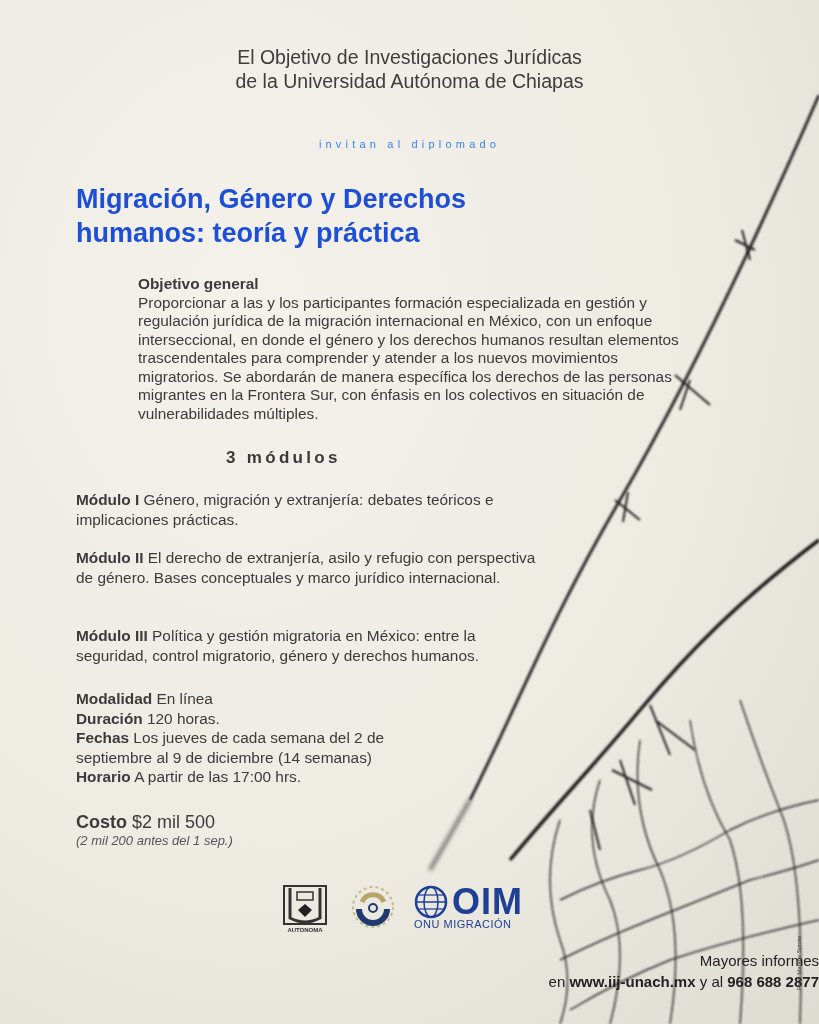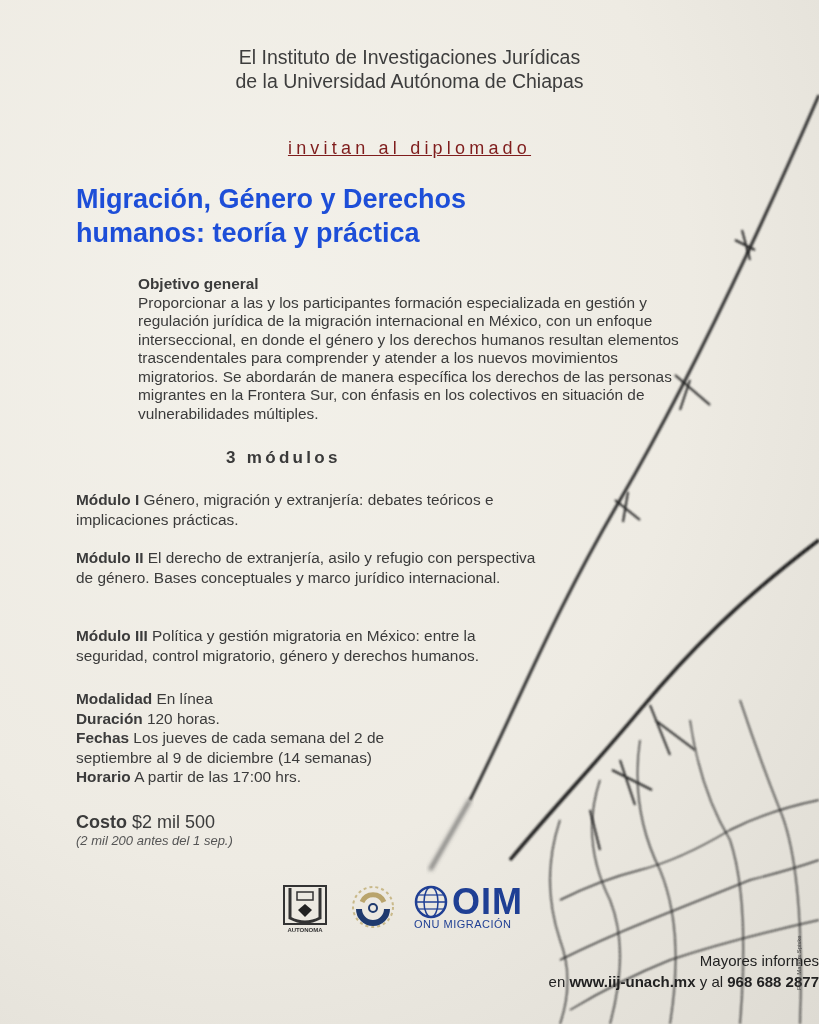--- a/index.html
+++ b/index.html
@@ -3,21 +3,21 @@
 <meta charset="utf-8">
 <style>
   html, body { margin:0; padding:0; }
   body {
     width:819px; height:1024px; position:relative; overflow:hidden;
     background: radial-gradient(ellipse at 30% 30%, #f3f1ea 0%, #eeebe3 55%, #dedbd3 100%);
     font-family: "Liberation Sans", sans-serif; color:#3b3b3b;
   }
   .photo { position:absolute; left:0; top:0; width:819px; height:1024px; pointer-events:none; }
   .header { position:absolute; left:0; width:819px; top:45px; text-align:center; font-size:19.5px; line-height:24px; color:#3d3d3d; }
-  .invite { position:absolute; left:0; width:819px; top:138px; text-align:center; font-size:18px; letter-spacing:4.2px; color:#7f1d1d;text-decoration:underline; }
+  .invite { position:absolute; left:0; width:819px; top:138px; text-align:center; font-size:11px; letter-spacing:4.2px; color:#3b82f6; }
   .title { position:absolute; left:76px; top:182px; font-size:27px; line-height:34px; font-weight:bold; color:#1d4ed8; margin:0; }
   .objective { position:absolute; left:114px; top:275px; width:560px; font-size:15.4px; line-height:18.5px; color:#3b3b3b;margin-left:24px; }
   .objective .h { font-weight:bold; }
   .modules-head { position:absolute; left:226px; top:448px; font-size:17px; font-weight:bold; letter-spacing:3.3px; color:#3a3a3a; }
   .module { position:absolute; left:76px; width:470px; font-size:15.4px; line-height:20px; }
   .b { font-weight:bold; }
   .info { position:absolute; left:76px; top:689px; font-size:15.4px; line-height:19.5px; }
   .cost { position:absolute; left:76px; top:812px; font-size:18px; }
   .cost-note { position:absolute; left:76px; top:833px; font-size:13px; color:#555;font-style:italic; }
   .logos { position:absolute; top:884px; left:278px; height:50px; display:flex; align-items:flex-start; gap:18px; }
@@ -62,21 +62,21 @@
     <path d="M640 740 q-10 70 20 130 q25 60 10 154"></path>
     <path d="M690 720 q10 70 40 120 q20 60 10 184"></path>
     <path d="M740 700 q20 60 40 110 q25 60 20 214"></path>
     <path d="M560 900 q40 -20 80 -30 q40 -10 90 -40 q40 -20 89 -30"></path>
     <path d="M560 960 q40 -20 90 -40 q50 -20 100 -40 q40 -10 69 -20"></path>
     <path d="M570 1010 q50 -30 100 -50 q60 -20 149 -40"></path>
   </g>
 </svg>
 
 <div class="header">
-  <div>El Instituto de Investigaciones Jurídicas</div>
+  <div>El Objetivo de Investigaciones Jurídicas</div>
   <div>de la Universidad Autónoma de Chiapas</div>
 </div>
 <div class="invite">invitan al diplomado</div>
 
 <h1 class="title">
   <div>Migración, Género y Derechos</div>
   <div>humanos: teoría y práctica</div>
 </h1>
 
 <div class="objective">

